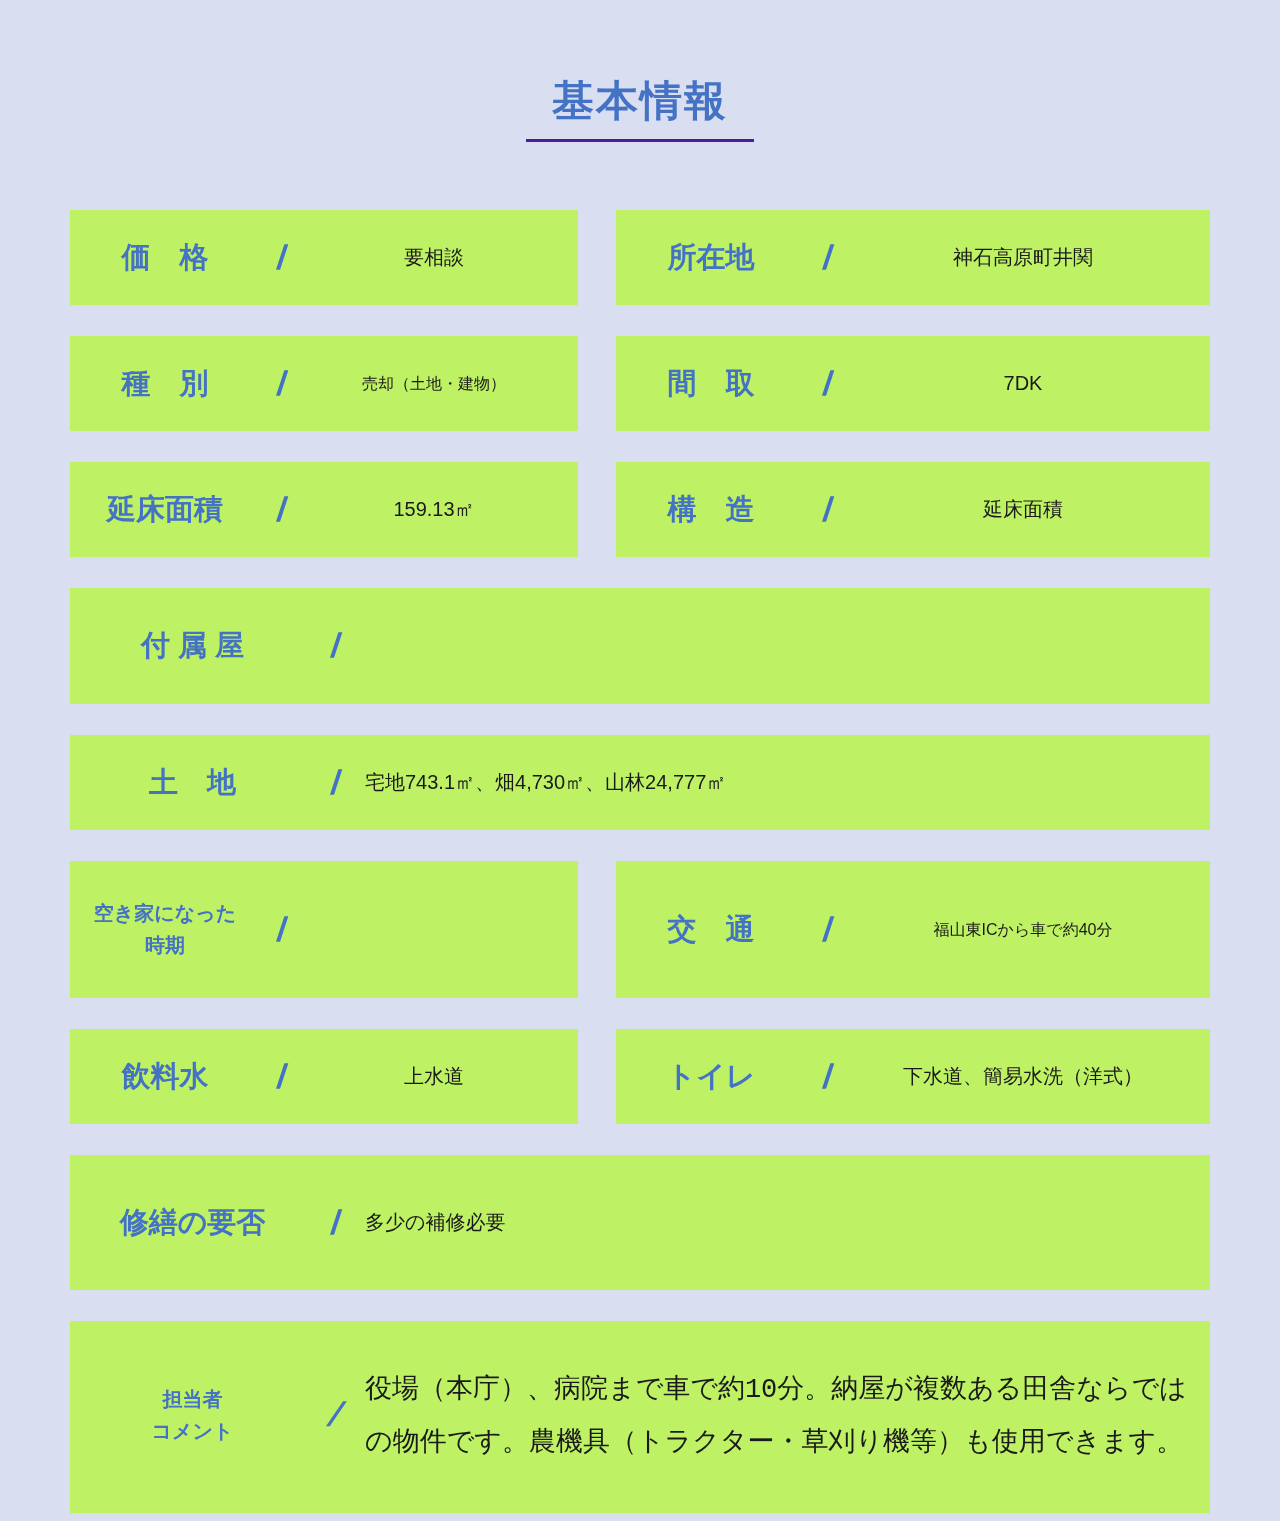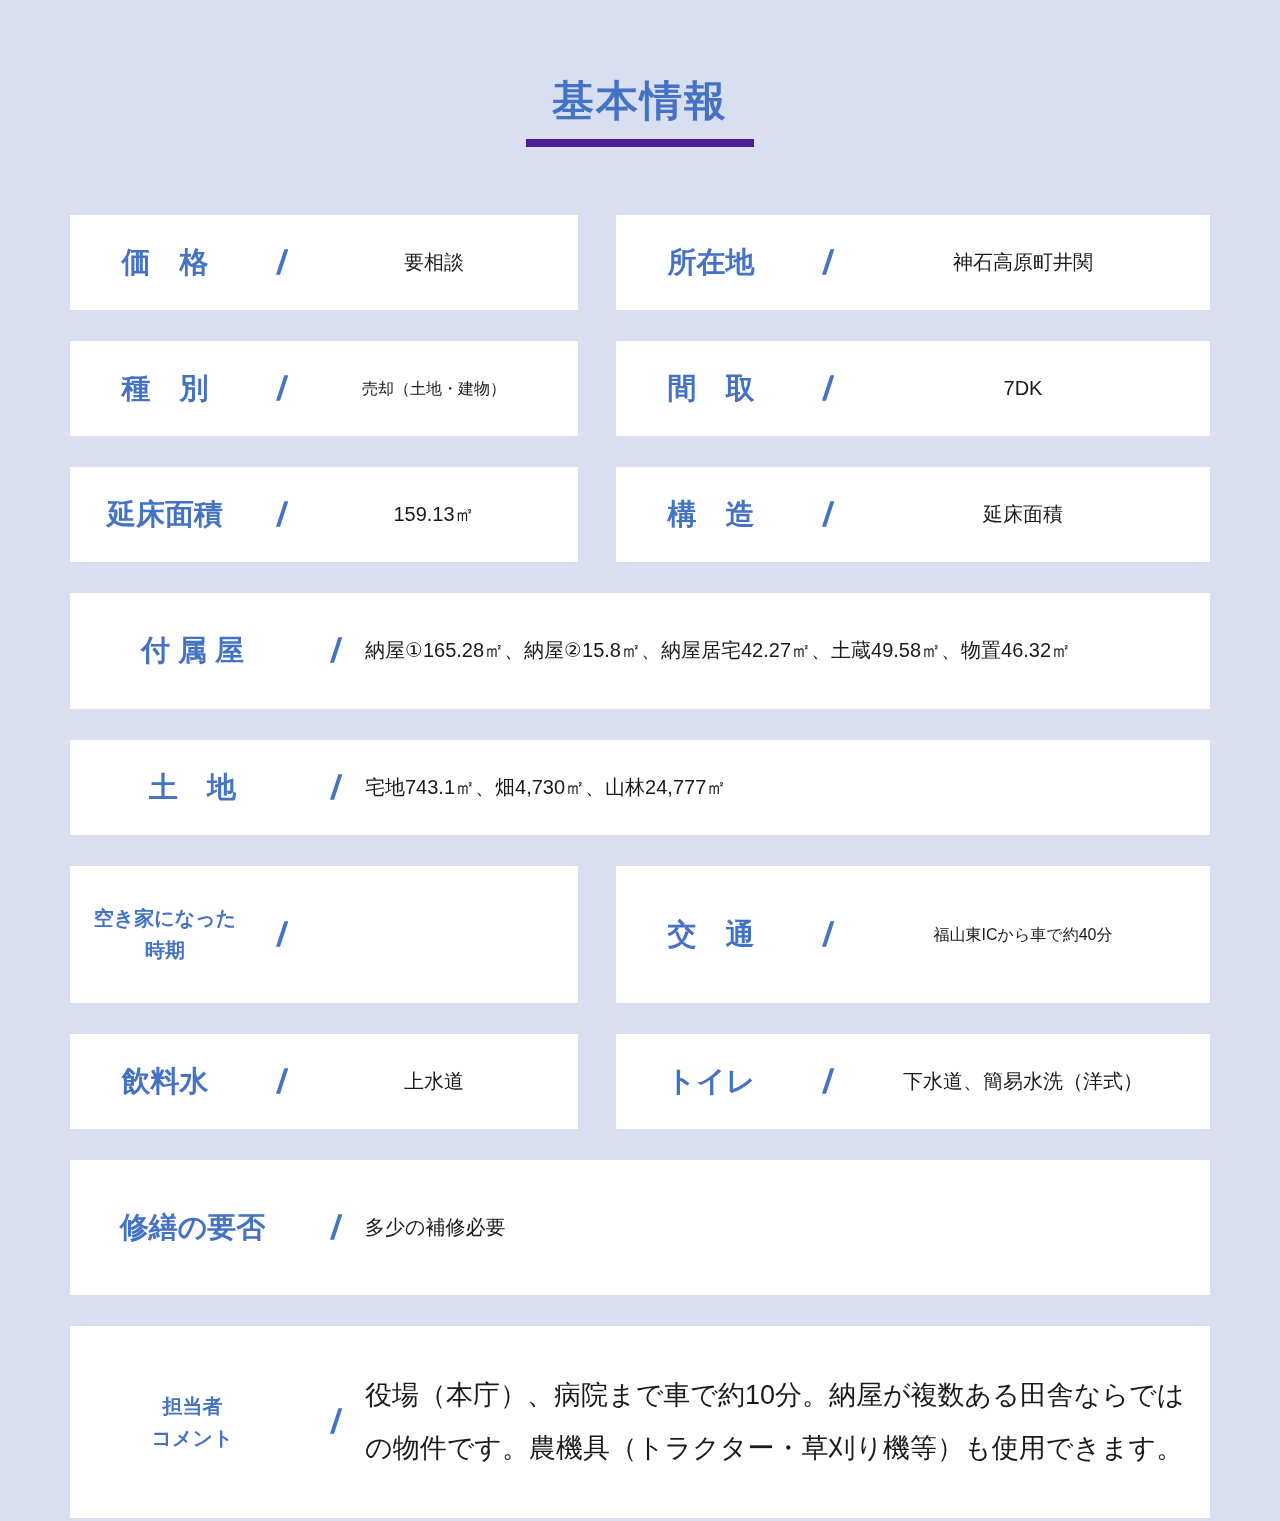--- a/index.html
+++ b/index.html
@@ -22,46 +22,46 @@
     text-align: center;
     margin-bottom: 40px;
   }
   .title {
     display: inline-block;
     font-size: 42px;
     font-weight: bold;
     color: #4472c4;
     letter-spacing: 2px;
     padding: 0 26px 10px 26px;
-    border-bottom: 8px solid #4c1d95;
+    border-bottom: 3px solid #4c1d95;
     line-height: 1.3;
   }
   
   .grid {
     display: flex;
     flex-direction: column;
     gap: 31px;
   }
   .row-pair {
     display: grid;
     grid-template-columns: 508px 594px;
     gap: 38px;
   }
   .card {
-    background: #ffffff;
+    background: #bef264;
     display: flex;
     align-items: center;
     box-sizing: border-box;
     min-height: 95px;
     padding: 8px 14px 8px 0;
   }
   .card.full { width: 100%; }
   .card.tall    { min-height: 137px; }
   .card.tall2   { min-height: 135px; }
-  .card.comment { min-height: 192px; }
+  .card.comment { min-height: 192px; font-family: Liberation Mono, monospace; }
   .card.twolines{ min-height: 116px; }
 
   .label {
     flex: 0 0 190px;
     text-align: center;
     font-size: 29px;
     font-weight: bold;
     color: #4472c4;
     white-space: pre-line;
     line-height: 1.5;
@@ -141,21 +141,20 @@
       <div class="card">
         <div class="label">構　造</div>
         <div class="slash">/</div>
         <div class="value">延床面積</div>
       </div>
     </div>
 
     <div class="card full twolines">
       <div class="label">付 属 屋</div>
       <div class="slash">/</div>
-      <div class="value">納屋①165.28㎡、納屋②15.8㎡、納屋居宅42.27㎡、土蔵49.58㎡、物置46.32㎡</div>
     </div>
 
     <div class="card full">
       <div class="label">土　地</div>
       <div class="slash">/</div>
       <div class="value">宅地743.1㎡、畑4,730㎡、山林24,777㎡</div>
     </div>
 
     <div class="row-pair">
       <div class="card tall">

